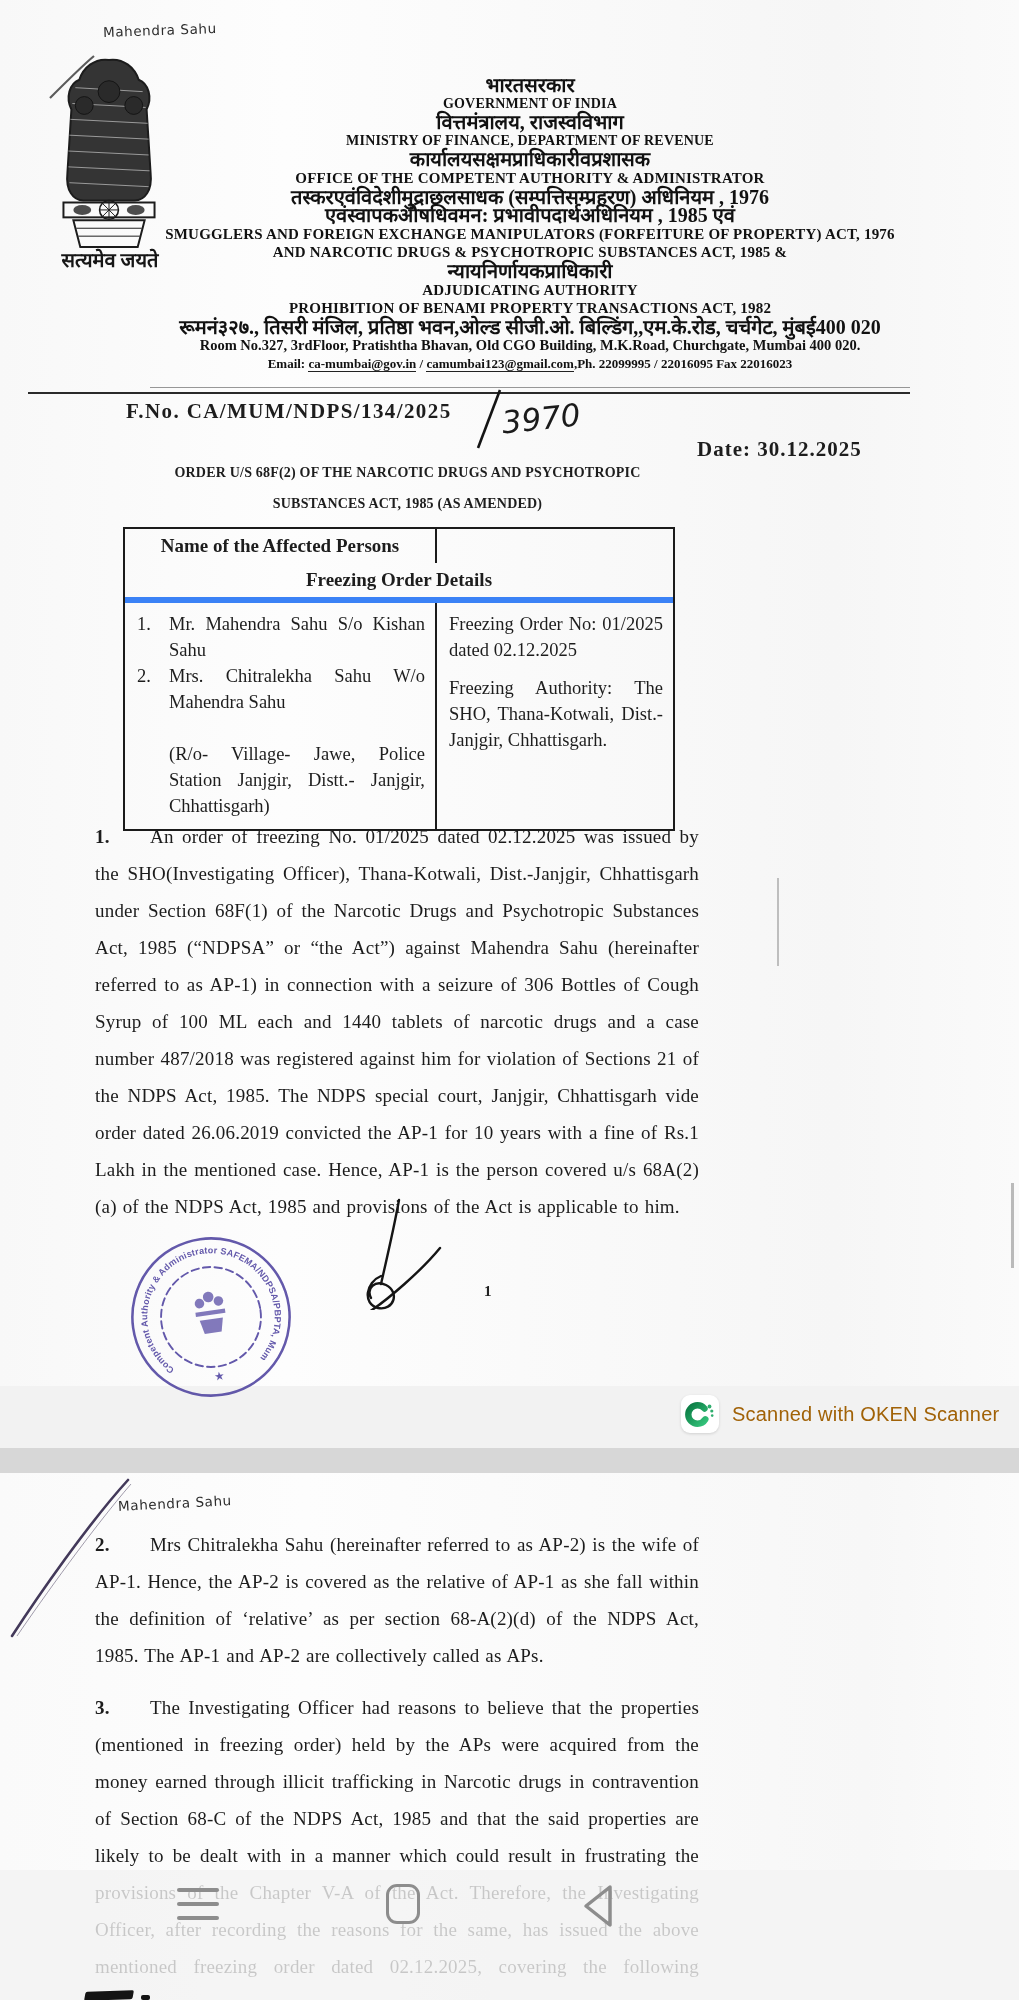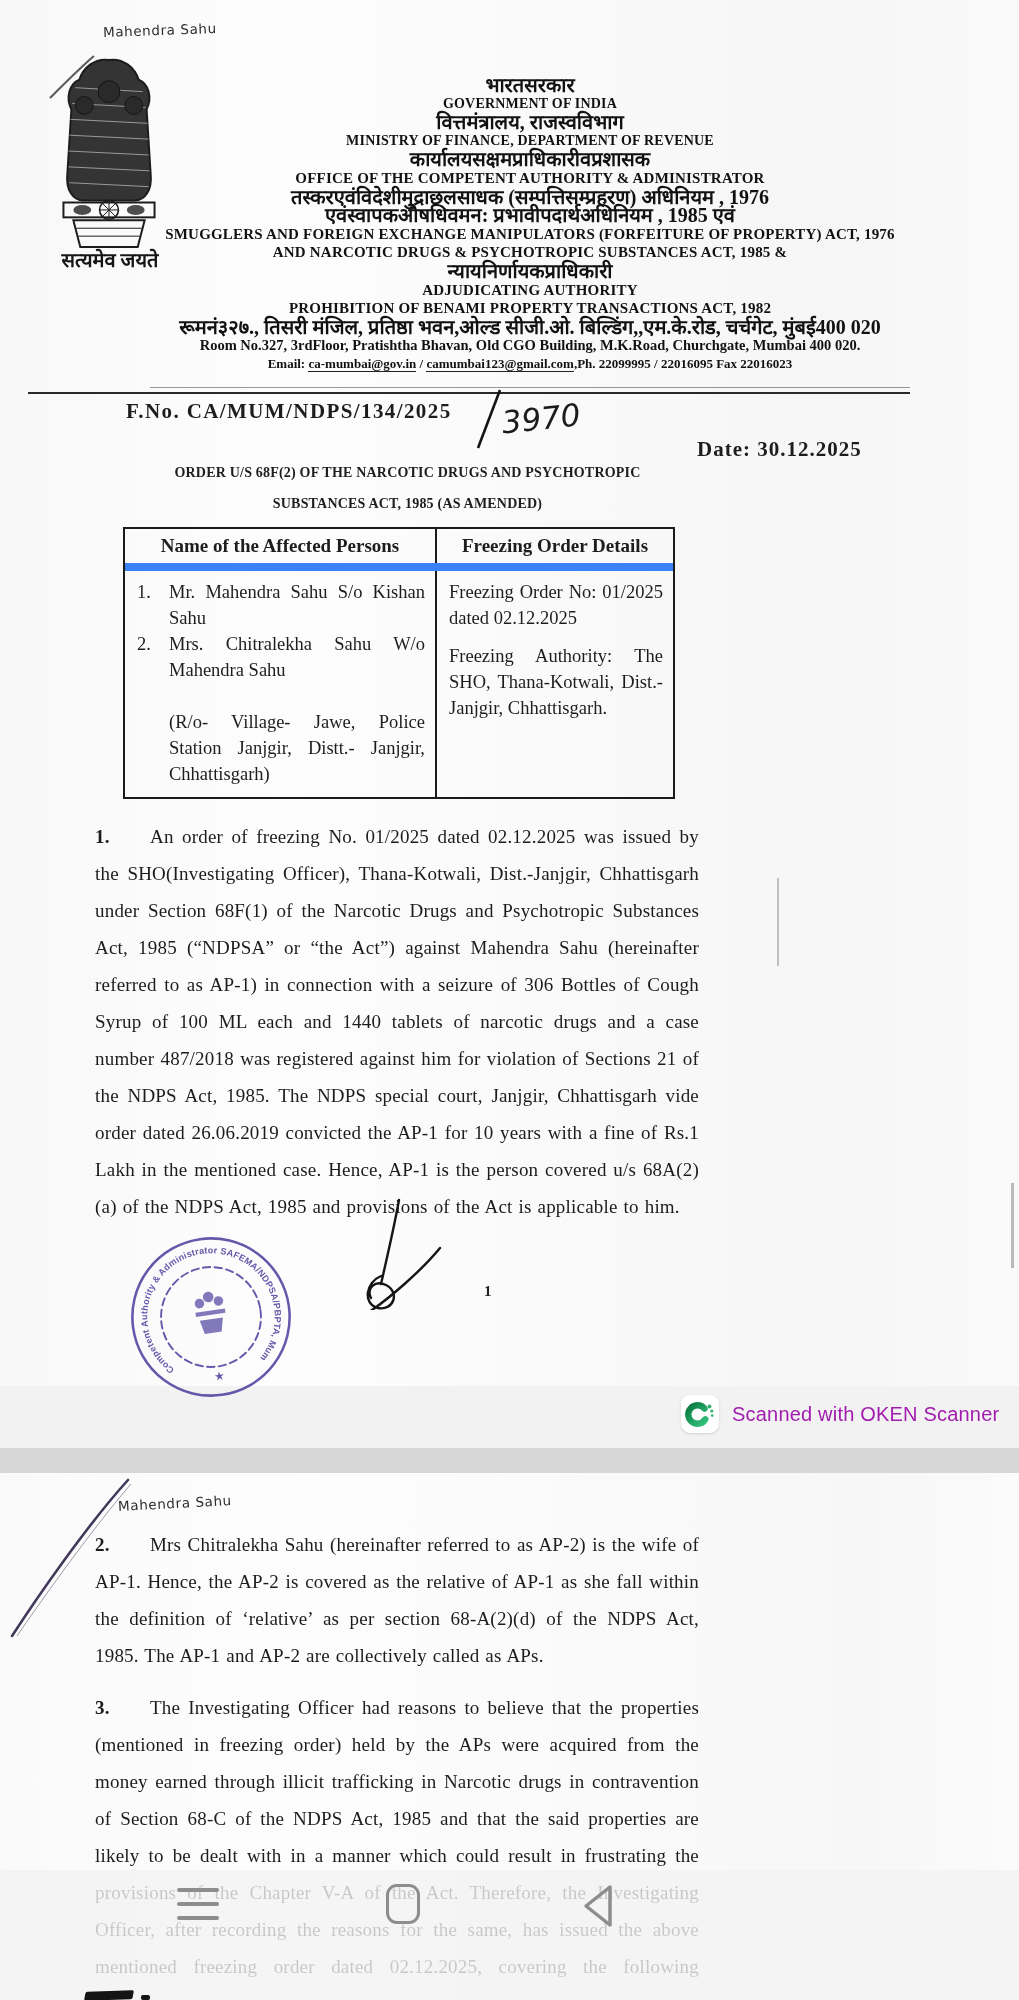--- a/index.html
+++ b/index.html
@@ -38,42 +38,42 @@
 
   .doc-title{left:135px;top:457px;width:545px;text-align:center;
              font-size:14px;font-weight:bold;line-height:31px;letter-spacing:.2px;}
 
   
   .ftable{left:123px;top:527px;width:552px;border:2px solid #1b1b1b;background:transparent;box-sizing:border-box;}
   .trow{display:flex;}
   .th{font-weight:bold;font-size:19px;text-align:center;padding:6px 4px;box-sizing:border-box;}
   .c1{width:312px;border-right:2px solid #1b1b1b;box-sizing:border-box;}
   .c2{flex:1;box-sizing:border-box;}
-  .thead{border-bottom:8px solid #3b82f6;}
+  .thead{border-bottom:6px solid #3b82f6;flex-direction:column;}
   .tcell{font-size:18.5px;line-height:26px;padding:8px 10px 10px 12px;}
   .num-item{display:flex;}
   .inum{width:32px;flex:none;}
   .itxt{flex:1;text-align:justify;}
   .addr{margin-top:26px;padding-left:32px;text-align:justify;}
   .od2{margin-top:12px;text-align:justify;}
   .od1{text-align:justify;}
 
   
   .para{left:95px;width:604px;font-size:19px;line-height:37px;text-align:justify;
         letter-spacing:.2px;word-spacing:1px;color:#1c1c1c;}
   .pnum{display:inline-block;width:55px;font-weight:bold;}
 
   .pageno{left:484px;top:1283px;font-size:15px;font-weight:bold;color:#222;}
 
   
   .oken{left:681px;top:1395px;display:flex;align-items:center;}
   .oken-tile{width:38px;height:38px;background:#ffffff;border-radius:9px;
              box-shadow:0 1px 3px rgba(0,0,0,.14);display:flex;align-items:center;justify-content:center;}
   .oken-text{margin-left:13px;font-family:"Liberation Sans","DejaVu Sans",sans-serif;
-             font-size:20px;font-weight:500;color:#a21caf;letter-spacing:.2px;}
+             font-size:20px;font-weight:500;color:#a16207;letter-spacing:.2px;}
 
   
   .artifact{background:#858585;}
 
   
   .overlay{left:0;top:1870px;width:1019px;height:130px;background:rgba(243,243,243,.8);z-index:40;}
   .navbtn{z-index:50;cursor:pointer;}
   .hamburger span{display:block;width:42px;height:4px;background:#8d8d8d;border-radius:2px;margin-bottom:10px;}
   .homebtn{width:34px;height:40px;border:3.5px solid #8d8d8d;border-radius:11px;box-sizing:border-box;background:transparent;}
   .frag{z-index:60;background:#141414;border-radius:2px;}

